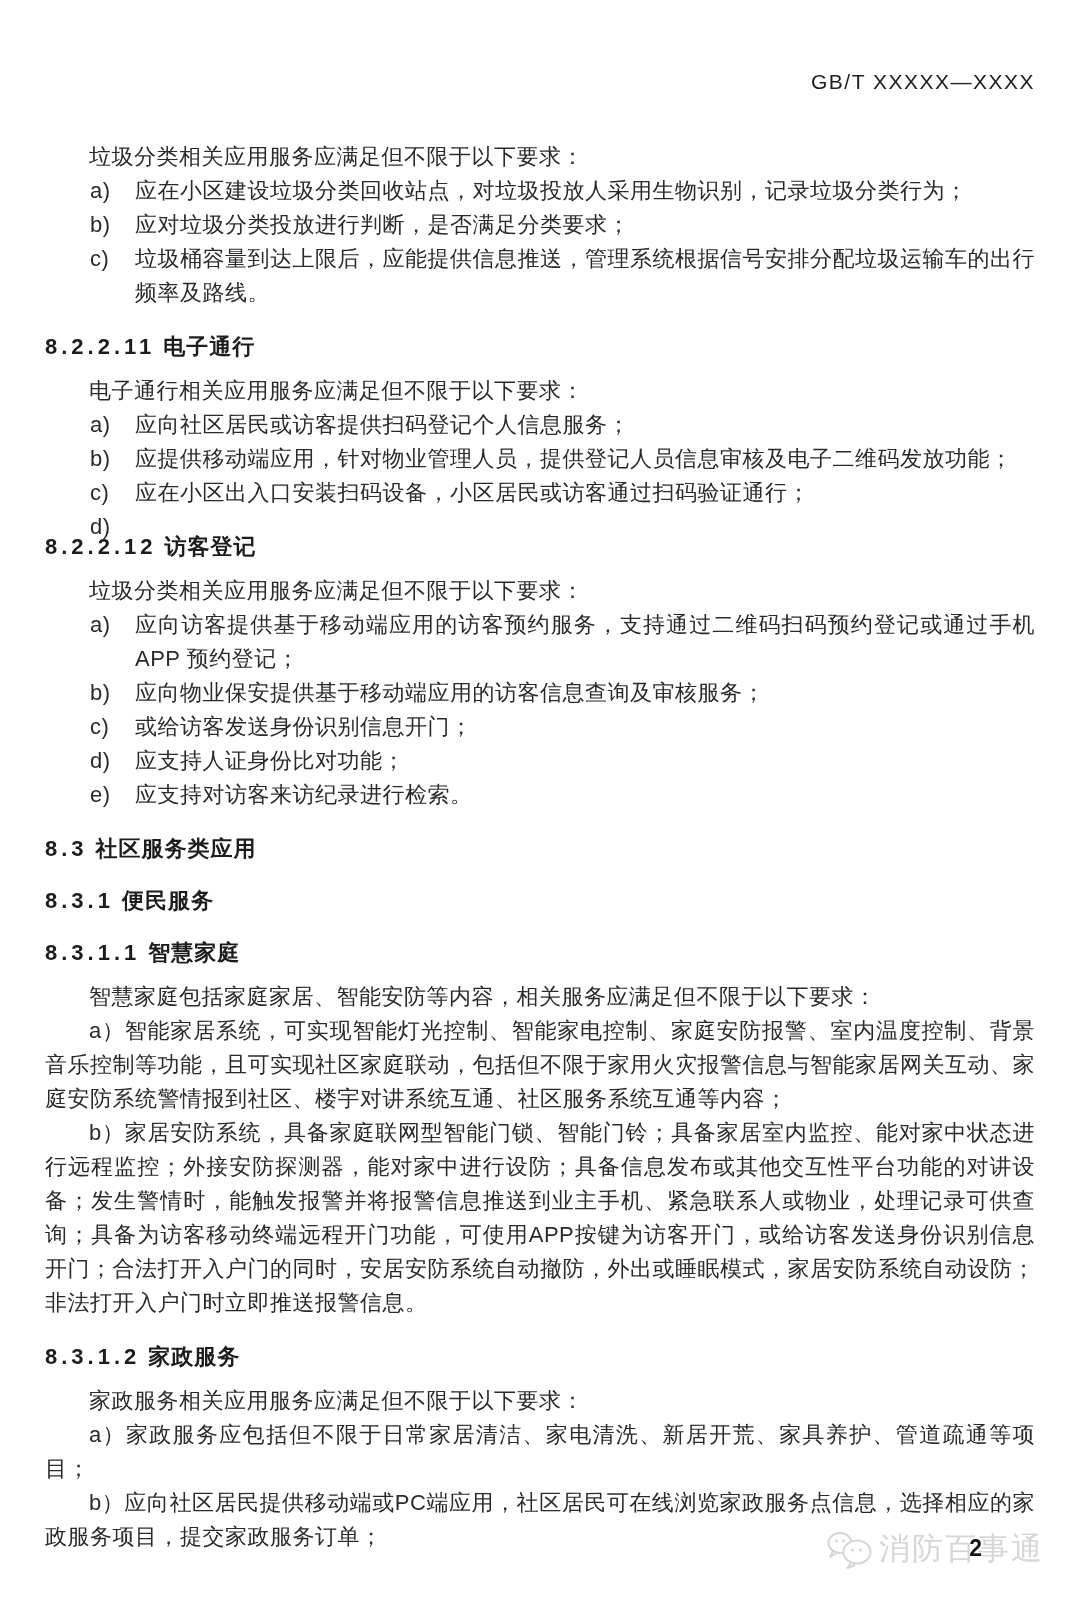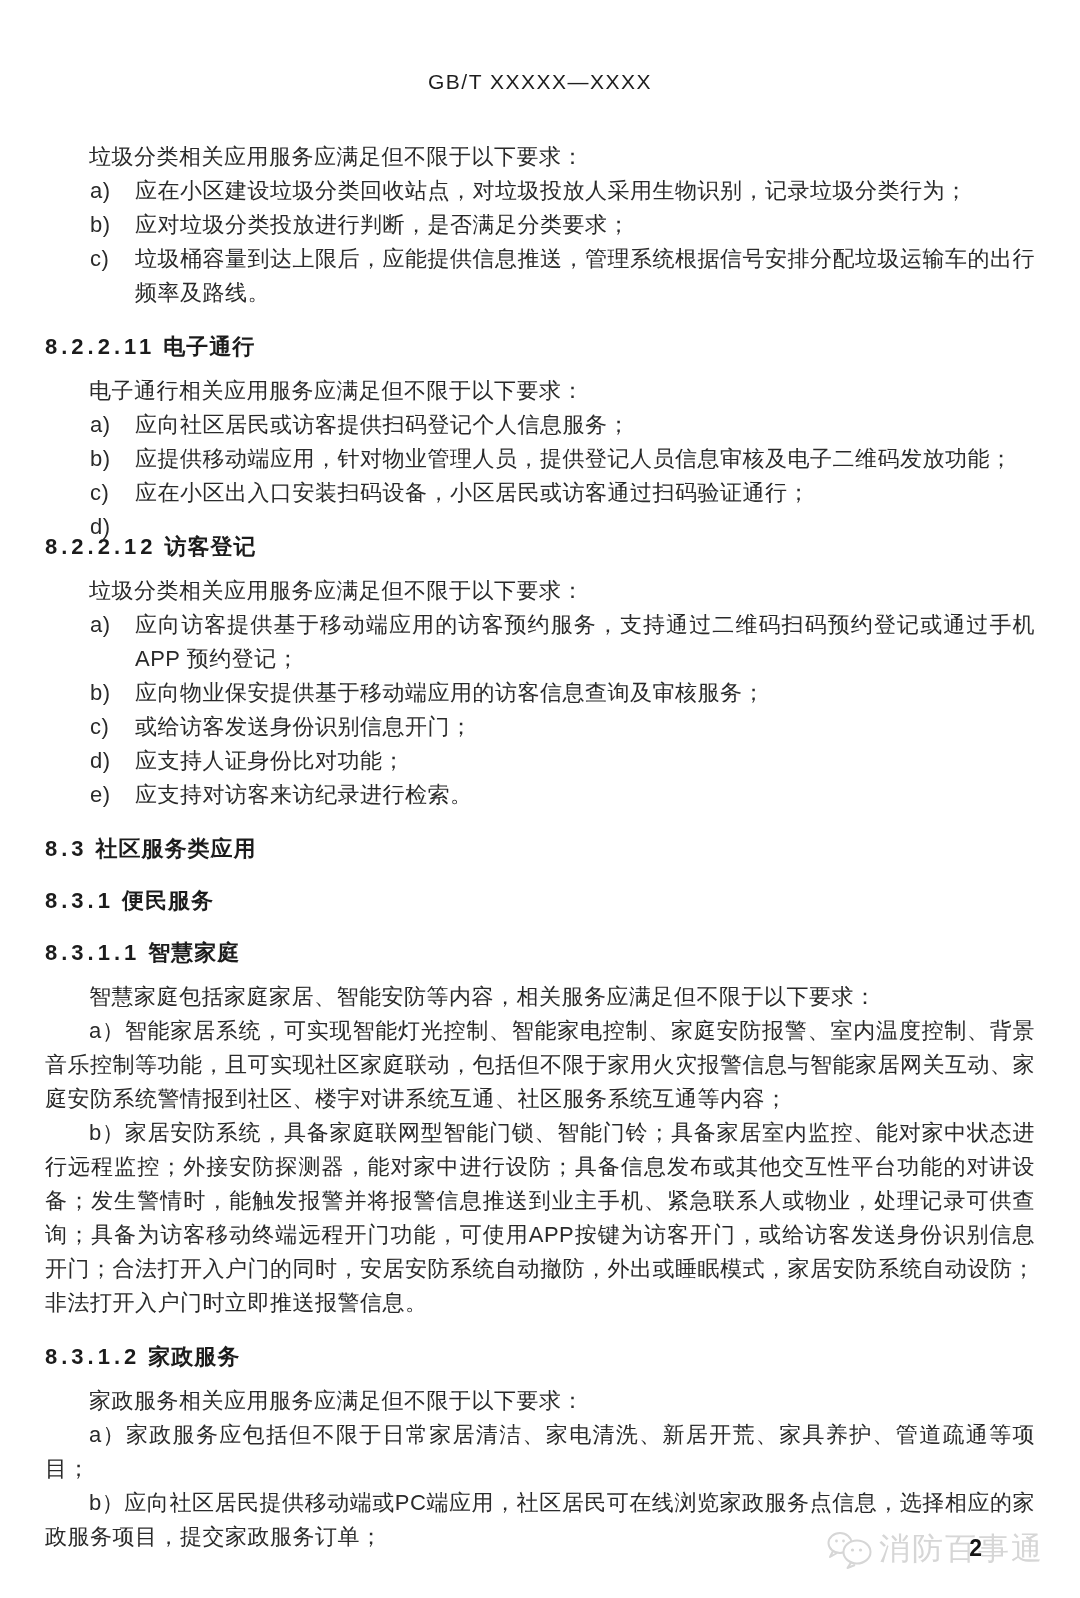--- a/index.html
+++ b/index.html
@@ -7,21 +7,21 @@
     position:relative;
     width:1080px;height:1598px;
     box-sizing:border-box;
     padding:70px 45px 0 45px;
     background:#ffffff;
     font-family:"Liberation Sans","DejaVu Sans",sans-serif;
     color:#2a2a2a;
     overflow:hidden;
   }
   .hdr{
-    text-align:center;
+    text-align:right;
     font-size:21px;
     line-height:24px;
     letter-spacing:1.5px;
     color:#1e1e1e;
     margin-bottom:46px;
     font-weight:500;
   }
   .para{
     font-size:22px;
     line-height:34px;

